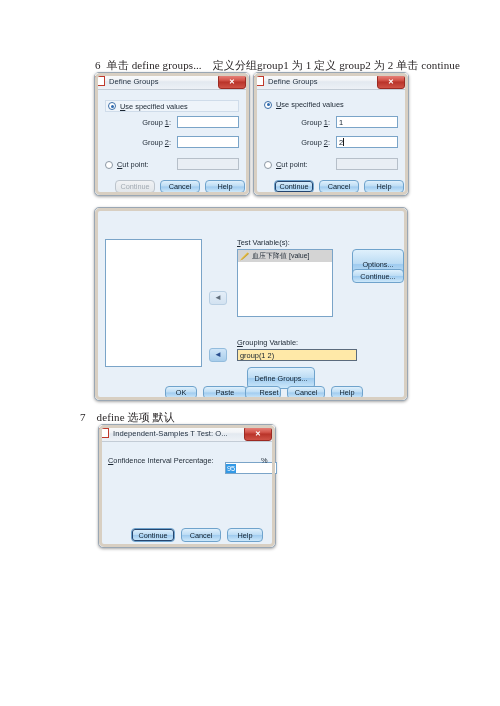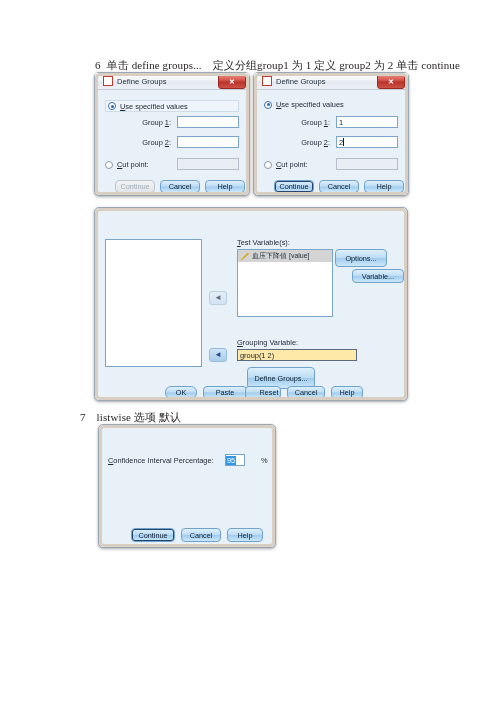--- a/index.html
+++ b/index.html
@@ -36,21 +36,21 @@
     border-radius:5px;
     box-sizing:border-box;
     pointer-events:none;
   }
   .titlebar{
     position:relative;height:17px;
     background:linear-gradient(to bottom,#fdfdfd 0%,#f2f4f7 45%,#e3e9f0 55%,#edf1f6 100%);
     border-top-left-radius:3px;border-top-right-radius:3px;
     border-bottom:1px solid #c3ccd6;
     display:flex;align-items:center;
-    padding-left:8px;
+    padding-left:0;
     box-sizing:border-box;
   }
   .title-icon{
     width:10px;height:10px;flex:none;margin-right:4px;
     background:
       linear-gradient(to right,transparent 32%,#d23a32 32%,#d23a32 36%,transparent 36%,transparent 64%,#d23a32 64%,#d23a32 68%,transparent 68%),
       linear-gradient(to bottom,transparent 32%,#d23a32 32%,#d23a32 36%,transparent 36%,transparent 64%,#d23a32 64%,#d23a32 68%,transparent 68%),
       #ffffff;
     border:1px solid #c0392b;box-sizing:border-box;
   }
@@ -228,41 +228,46 @@
           <span class="lbl" style="font-size:7px;">血压下降值 [value]</span>
         </div>
       </div>
 
       <div class="lbl" style="position:absolute;left:142px;top:113px;"><span class="u">G</span>rouping Variable:</div>
       <div class="yellowbox" style="position:absolute;left:142px;top:124px;width:120px;height:12px;">group(1 2)</div>
       <div class="btn" style="position:absolute;left:142px;top:142px;width:68px;height:22px;">
           <span>Define Groups...</span>
         </div>
 
-      <div class="btn" style="position:absolute;left:230px;top:24px;width:52px;height:18px;">Options...</div>
-      <div class="btn" style="position:absolute;left:247px;top:44px;width:52px;height:14px;">Variable...</div>
-
-      <div class="btn" style="position:absolute;left:60px;top:161px;width:32px;height:13px;border-radius:6px;">OK</div>
+      <div class="btn" style="position:absolute;left:247px;top:24px;width:52px;height:30px;">Options...</div>
+      <div class="btn" style="position:absolute;left:247px;top:44px;width:52px;height:14px;">Continue...</div>
+
+      <div class="btn" style="position:absolute;left:60px;top:161px;width:32px;height:13px;">OK</div>
       <div class="btn" style="position:absolute;left:98px;top:161px;width:44px;height:13px;">Paste</div>
       <div class="btn" style="position:absolute;left:140px;top:161px;width:36px;height:13px;padding-left:12px;">Reset</div>
       <div class="btn" style="position:absolute;left:182px;top:161px;width:38px;height:13px;">Cancel</div>
       <div class="btn" style="position:absolute;left:226px;top:161px;width:32px;height:13px;">Help</div>
     </div>
     <div class="dlg-frame"></div>
   </div>
 
   <div class="caption" style="left:80px;top:410px;">
-    <span>7</span><span class="sp2"></span><span>listwise 选项  默认</span>
+    <span>7</span><span class="sp2"></span><span>define 选项  默认</span>
   </div>
 
   <div class="dlg" style="left:98px;top:424px;width:178px;height:124px;">
+    <div class="titlebar">
+      <span class="title-icon"></span>
+      <span class="title-text">Independent-Samples T Test: O...</span>
+      <span class="close-btn">✕</span>
+    </div>
     <div class="dlg-body">
 
       <div class="lbl" style="position:absolute;left:9px;top:14px;"><span class="u">C</span>onfidence Interval Percentage:</div>
-      <div class="txtbox sel-hl" style="position:absolute;left:126px;top:12px;width:20px;height:12px;">
+      <div class="txtbox sel-hl" style="position:absolute;left:126px;top:20px;width:52px;height:12px;">
           <span class="sel">95</span>
         </div>
       <div class="lbl" style="position:absolute;left:162px;top:14px;">%</div>
 
 
       <div class="btn focus" style="position:absolute;left:22px;top:86px;width:44px;height:14px;">Continue</div>
       <div class="btn" style="position:absolute;left:72px;top:86px;width:40px;height:14px;">Cancel</div>
       <div class="btn" style="position:absolute;left:118px;top:86px;width:36px;height:14px;">Help</div>
     </div>
     <div class="dlg-frame"></div>

